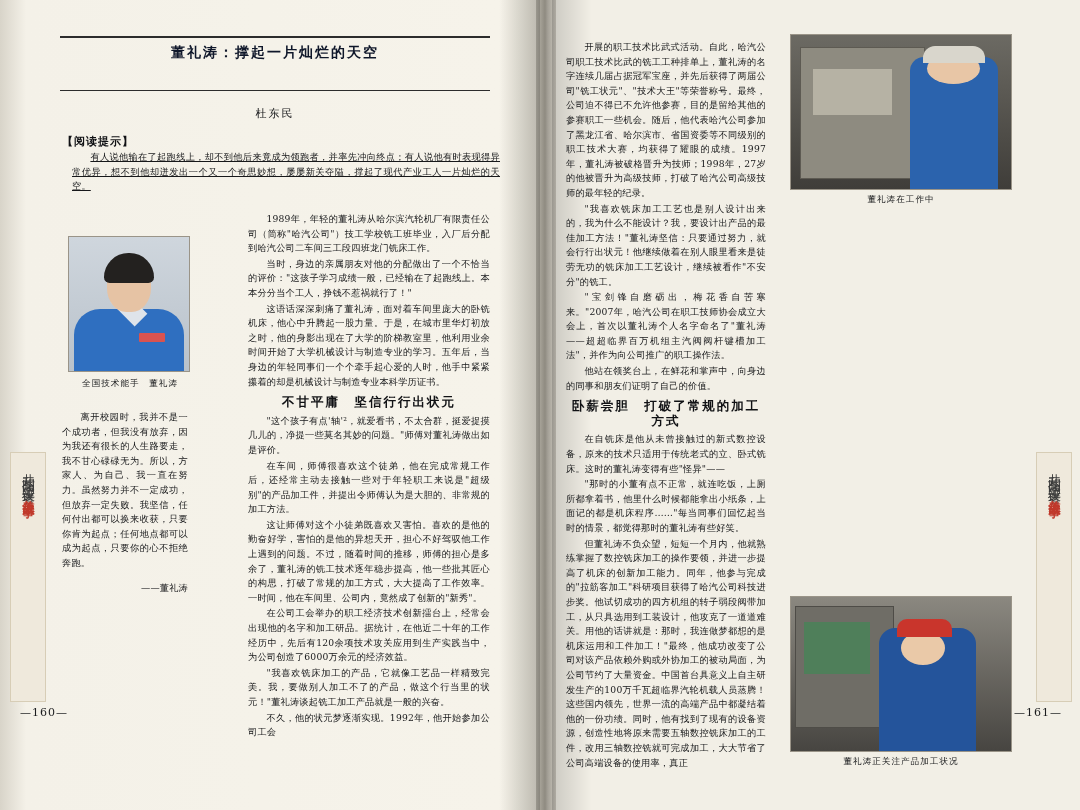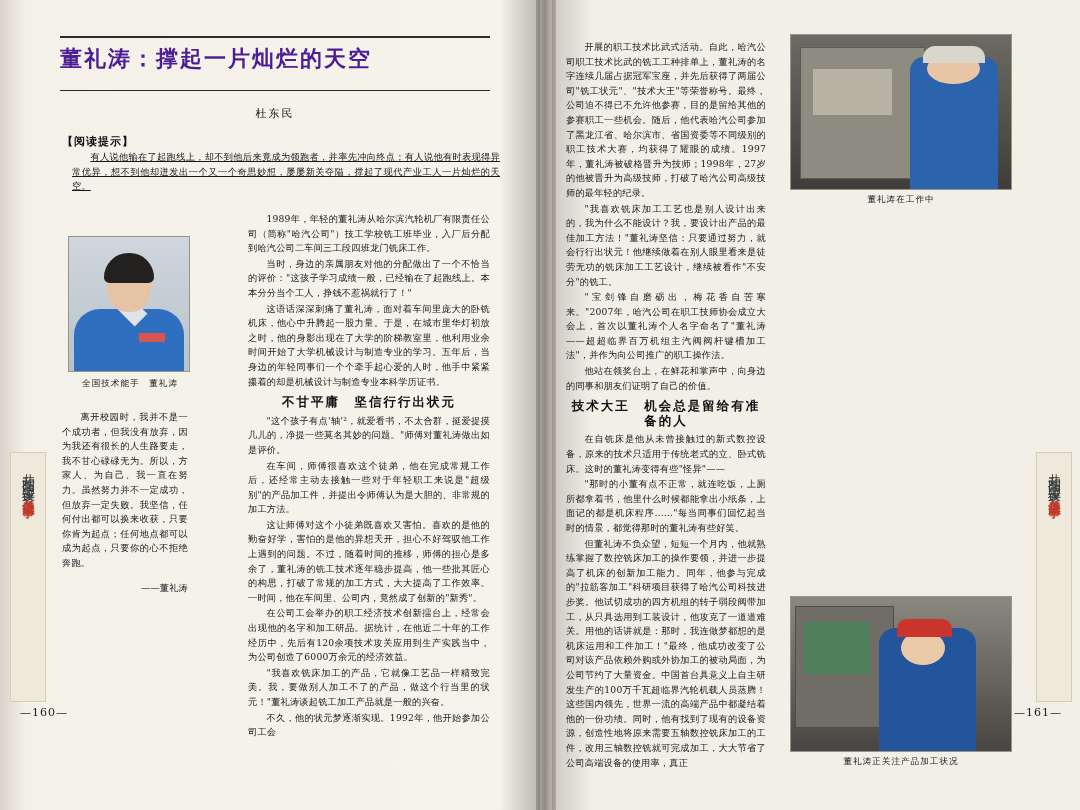--- a/index.html
+++ b/index.html
@@ -83,25 +83,26 @@
     text-align: justify;
     letter-spacing: 0.2px;
   }
   .col p { margin: 0 0 1px 0; text-indent: 2em; }
   .col p.noind { text-indent: 0; }
 
   
   .article-title {
     position: absolute;
     left: 60px; top: 44px; width: 430px;
-    font-family: "DejaVu Serif", "Liberation Serif", serif;
-    font-size: 22px;
-    font-weight: bold;
-    letter-spacing: 2px;
-    color: #4c1d95;
+    text-align: center;
+    font-family: "DejaVu Serif", "Liberation Serif", serif;
+    font-size: 14px;
+    font-weight: bold;
+    letter-spacing: 2px;
+    color: #0f172a;
   }
   .rule-top {
     position: absolute;
     left: 60px; top: 36px; width: 430px; height: 2px;
     background: #2c2c2c;
   }
   .rule-bottom {
     position: absolute;
     left: 60px; top: 90px; width: 430px; height: 1px;
     background: #2c2c2c;
@@ -238,21 +239,21 @@
   <div class="side-tab left">
     <span class="vtext">共和国的建设者</span>
     <span class="brand">美德故事</span>
   </div>
 
   <div class="col" style="left:566px; top:40px; width:200px;">
     <p>开展的职工技术比武式活动。自此，哈汽公司职工技术比武的铣工工种排单上，董礼涛的名字连续几届占据冠军宝座，并先后获得了两届公司"铣工状元"、"技术大王"等荣誉称号。最终，公司迫不得已不允许他参赛，目的是留给其他的参赛职工一些机会。随后，他代表哈汽公司参加了黑龙江省、哈尔滨市、省国资委等不同级别的职工技术大赛，均获得了耀眼的成绩。1997年，董礼涛被破格晋升为技师；1998年，27岁的他被晋升为高级技师，打破了哈汽公司高级技师的最年轻的纪录。</p>
     <p>"我喜欢铣床加工工艺也是别人设计出来的，我为什么不能设计？我，要设计出产品的最佳加工方法！"董礼涛坚信：只要通过努力，就会行行出状元！他继续做着在别人眼里看来是徒劳无功的铣床加工工艺设计，继续被看作"不安分"的铣工。</p>
     <p>"宝剑锋自磨砺出，梅花香自苦寒来。"2007年，哈汽公司在职工技师协会成立大会上，首次以董礼涛个人名字命名了"董礼涛——超超临界百万机组主汽阀阀杆键槽加工法"，并作为向公司推广的职工操作法。</p>
     <p>他站在领奖台上，在鲜花和掌声中，向身边的同事和朋友们证明了自己的价值。</p>
-    <div class="subhead">技术大王　机会总是留给有准备的人</div>
+    <div class="subhead">卧薪尝胆　打破了常规的加工方式</div>
     <p>在自铣床是他从未曾接触过的新式数控设备，原来的技术只适用于传统老式的立、卧式铣床。这时的董礼涛变得有些"怪异"——</p>
     <p>"那时的小董有点不正常，就连吃饭，上厕所都拿着书，他里什么时候都能拿出小纸条，上面记的都是机床程序……"每当同事们回忆起当时的情景，都觉得那时的董礼涛有些好笑。</p>
     <p>但董礼涛不负众望，短短一个月内，他就熟练掌握了数控铣床加工的操作要领，并进一步提高了机床的创新加工能力。同年，他参与完成的"拉筋客加工"科研项目获得了哈汽公司科技进步奖。他试切成功的四方机组的转子弱段阀带加工，从只具选用到工装设计，他攻克了一道道难关。用他的话讲就是：那时，我连做梦都想的是机床运用和工件加工！"最终，他成功改变了公司对该产品依赖外购或外协加工的被动局面，为公司节约了大量资金。中国首台具意义上自主研发生产的100万千瓦超临界汽轮机载人员蒸腾！这些国内领先，世界一流的高端产品中都凝结着他的一份功绩。同时，他有找到了现有的设备资源，创造性地将原来需要五轴数控铣床加工的工件，改用三轴数控铣就可完成加工，大大节省了公司高端设备的使用率，真正</p>
   </div>
 
   <div class="photo" style="left:790px; top:34px; width:222px; height:156px;">
     <div class="w-bg"></div>
     <div class="w-machine"></div>
     <div class="w-mach2"></div>
     <div class="w-person"></div>

